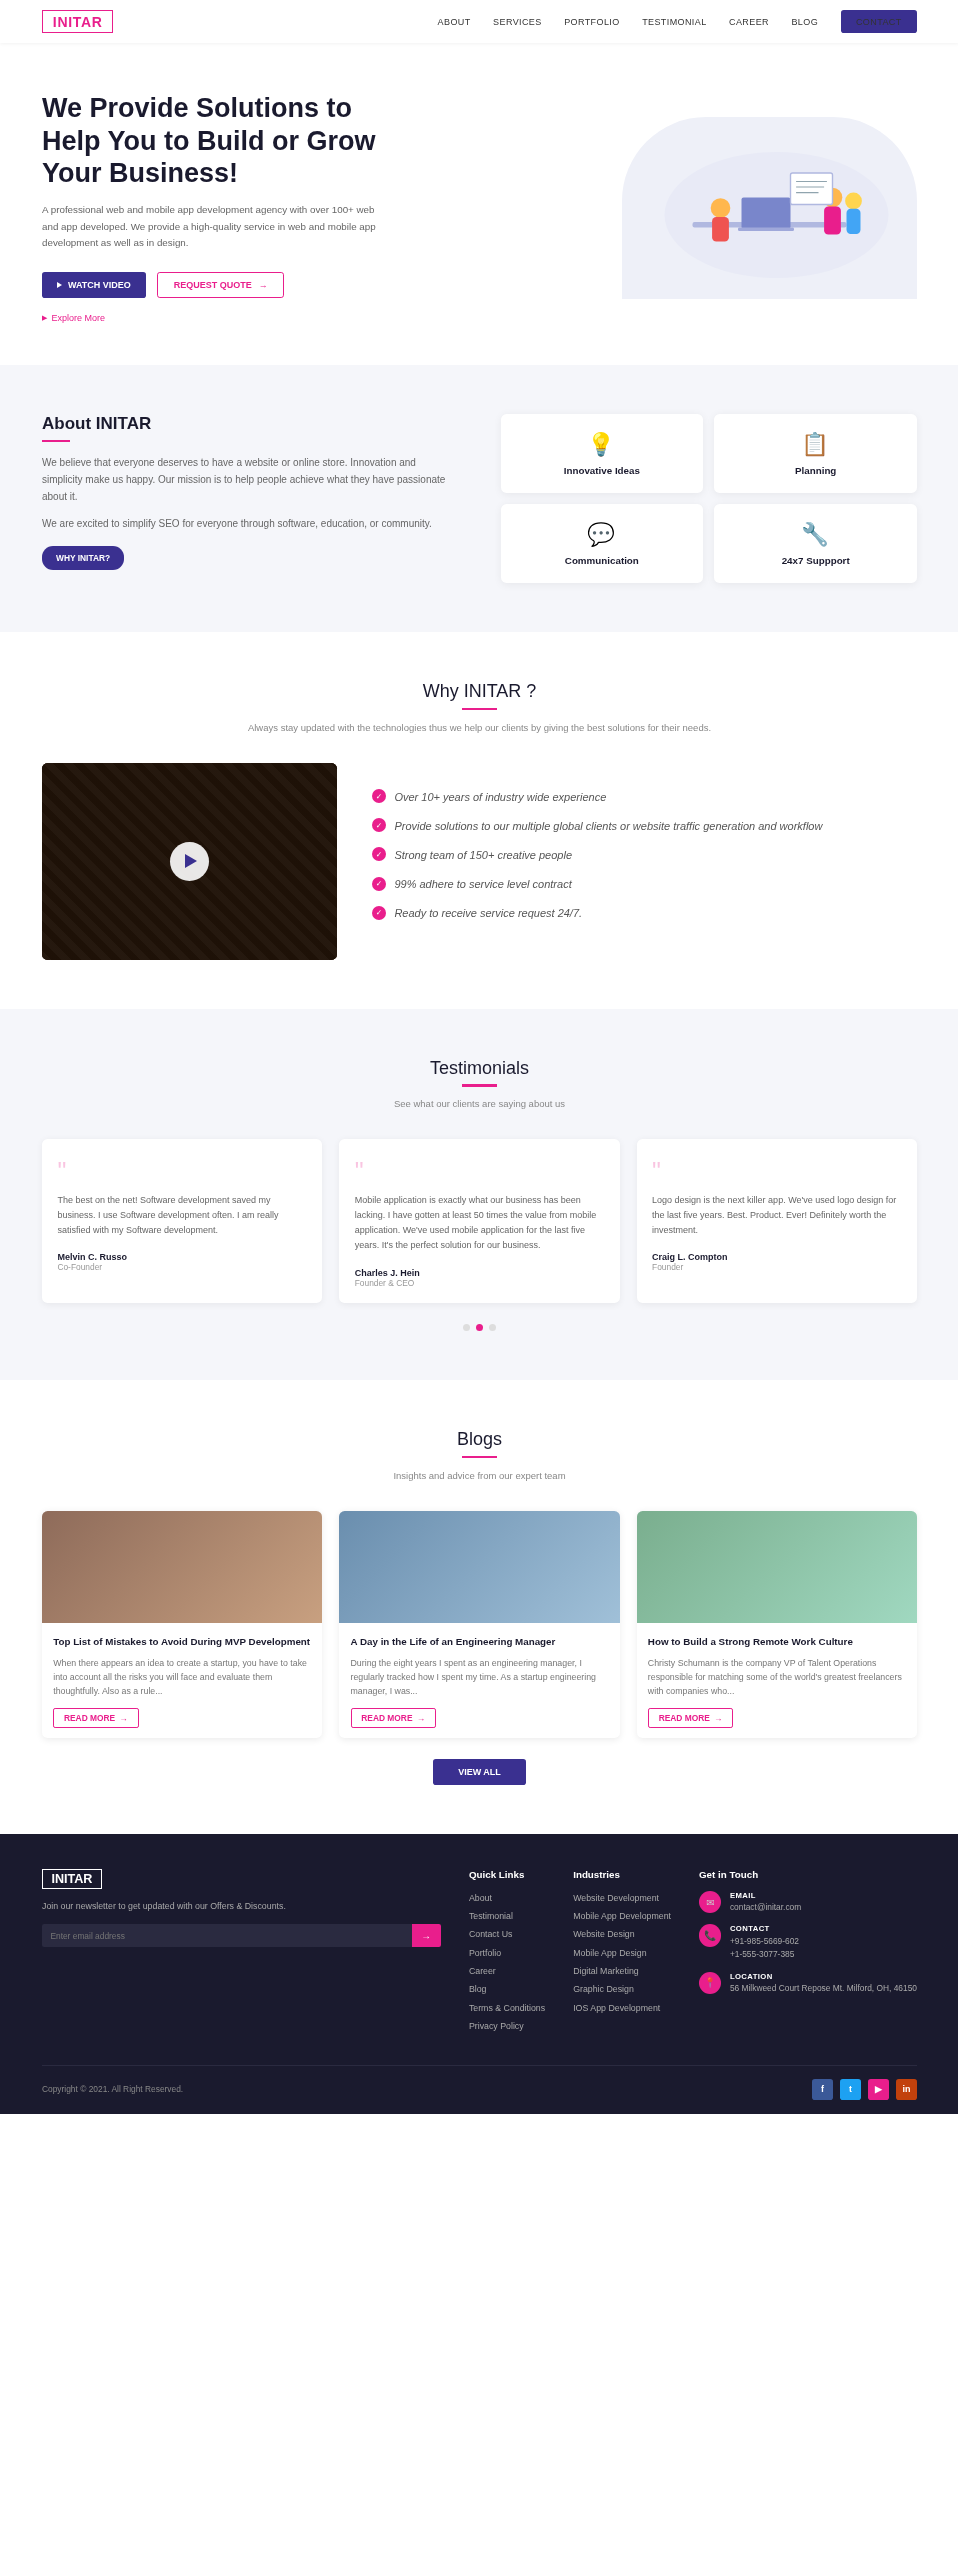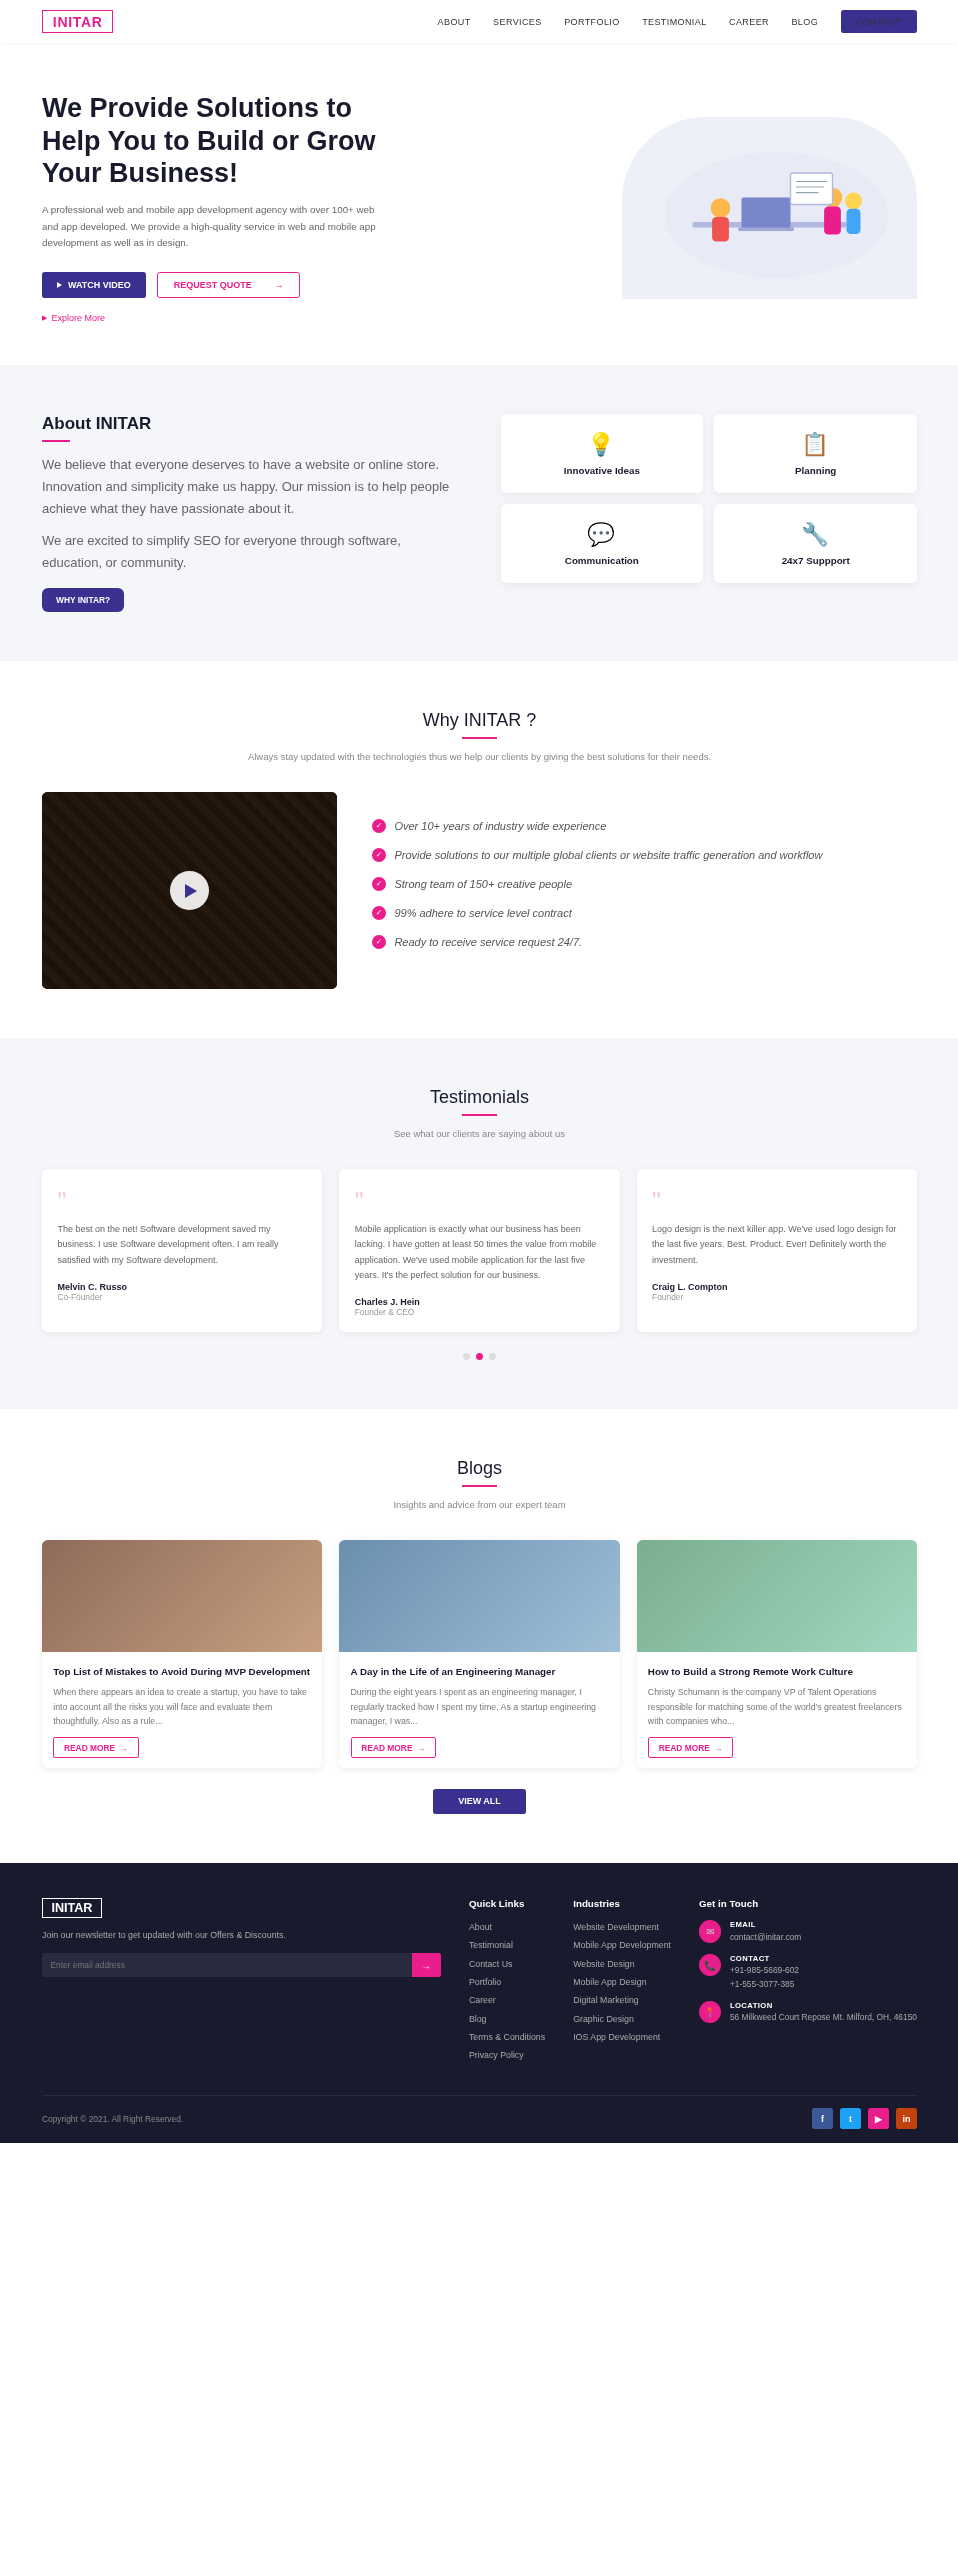--- a/index.html
+++ b/index.html
@@ -31,40 +31,40 @@
     .hero-text h1 { font-size: 27px; font-weight: 800; color: #1a1a2e; line-height: 1.2; margin-bottom: 12.6px; }
     .hero-text p { font-size: 9.8px; color: #666; line-height: 1.7; margin-bottom: 19.7px; }
     .hero-buttons { display: flex; gap: 11.2px; margin-bottom: 15.4px; }
     .btn-watch {
       background: #3a3090; color: #fff; padding: 7.7px 15.4px; border-radius: 2.8px;
       font-size: 9px; font-weight: 600; cursor: pointer; border: none; display: flex; align-items: center; gap: 5.6px;
     }
     .btn-watch .play-icon { display: inline-block; width: 0; height: 0; border-top: 3.5px solid transparent; border-bottom: 3.5px solid transparent; border-left: 5.6px solid #fff; }
     .btn-quote {
       background: #fff; color: #e91e8c; padding: 7px 15.4px; border-radius: 2.8px;
-      font-size: 9px; font-weight: 600; cursor: pointer; border: 1.4px solid #e91e8c; display: flex; align-items: center; gap: 23px;
+      font-size: 9px; font-weight: 600; cursor: pointer; border: 1.4px solid #e91e8c; display: flex; align-items: center; gap: 7px;
     }
     .explore-more { font-size: 9px; color: #e91e8c; cursor: pointer; display: flex; align-items: center; gap: 4.2px; }
     .explore-more::before { content: '▶'; font-size: 7px; }
     .hero-image {
       width: 295px; height: 182px; background: #eef0f8; border-radius: 84px 84px 0 0;
       display: flex; align-items: center; justify-content: center; overflow: hidden; flex-shrink: 0;
     }
     
 
     
     .about-section {
       background: #f5f6fa; padding: 49px 42px;
     }
     .about-inner { display: flex; gap: 42px; align-items: flex-start; }
     .about-text { flex: 1; }
     .about-text h2 { font-size: 17px; font-weight: 700; color: #1a1a2e; margin-bottom: 5.6px; }
     .about-underline { width: 28px; height: 2.1px; background: #e91e8c; margin-bottom: 12.6px; }
-    .about-text p { font-size: 13px; color: #666; line-height: 1.7; margin-bottom: 9.8px; }
-    .btn-why { background: #3a3090; color: #fff; padding: 7px 14px; border-radius: 6px; font-size: 8.4px; font-weight: 600; border: none; cursor: pointer; margin-top: 4.2px; }
+    .about-text p { font-size: 10px; color: #666; line-height: 1.7; margin-bottom: 9.8px; }
+    .btn-why { background: #3a3090; color: #fff; padding: 7px 14px; border-radius: 11px; font-size: 8.4px; font-weight: 600; border: none; cursor: pointer; margin-top: 4.2px; }
     .about-cards { display: grid; grid-template-columns: 1fr 1fr; gap: 11.2px; flex: 1; }
     .about-card {
       background: #fff; border-radius: 5.6px; padding: 17px 14px; text-align: center;
       box-shadow: 0 1.4px 8.4px rgba(0,0,0,0.06);
     }
     .about-card .card-icon { font-size: 22.5px; margin-bottom: 7px; color: #e91e8c; }
     .about-card h3 { font-size: 9.8px; font-weight: 600; color: #1a1a2e; }
 
     
     .why-section { background: #fff; padding: 49px 42px; }

